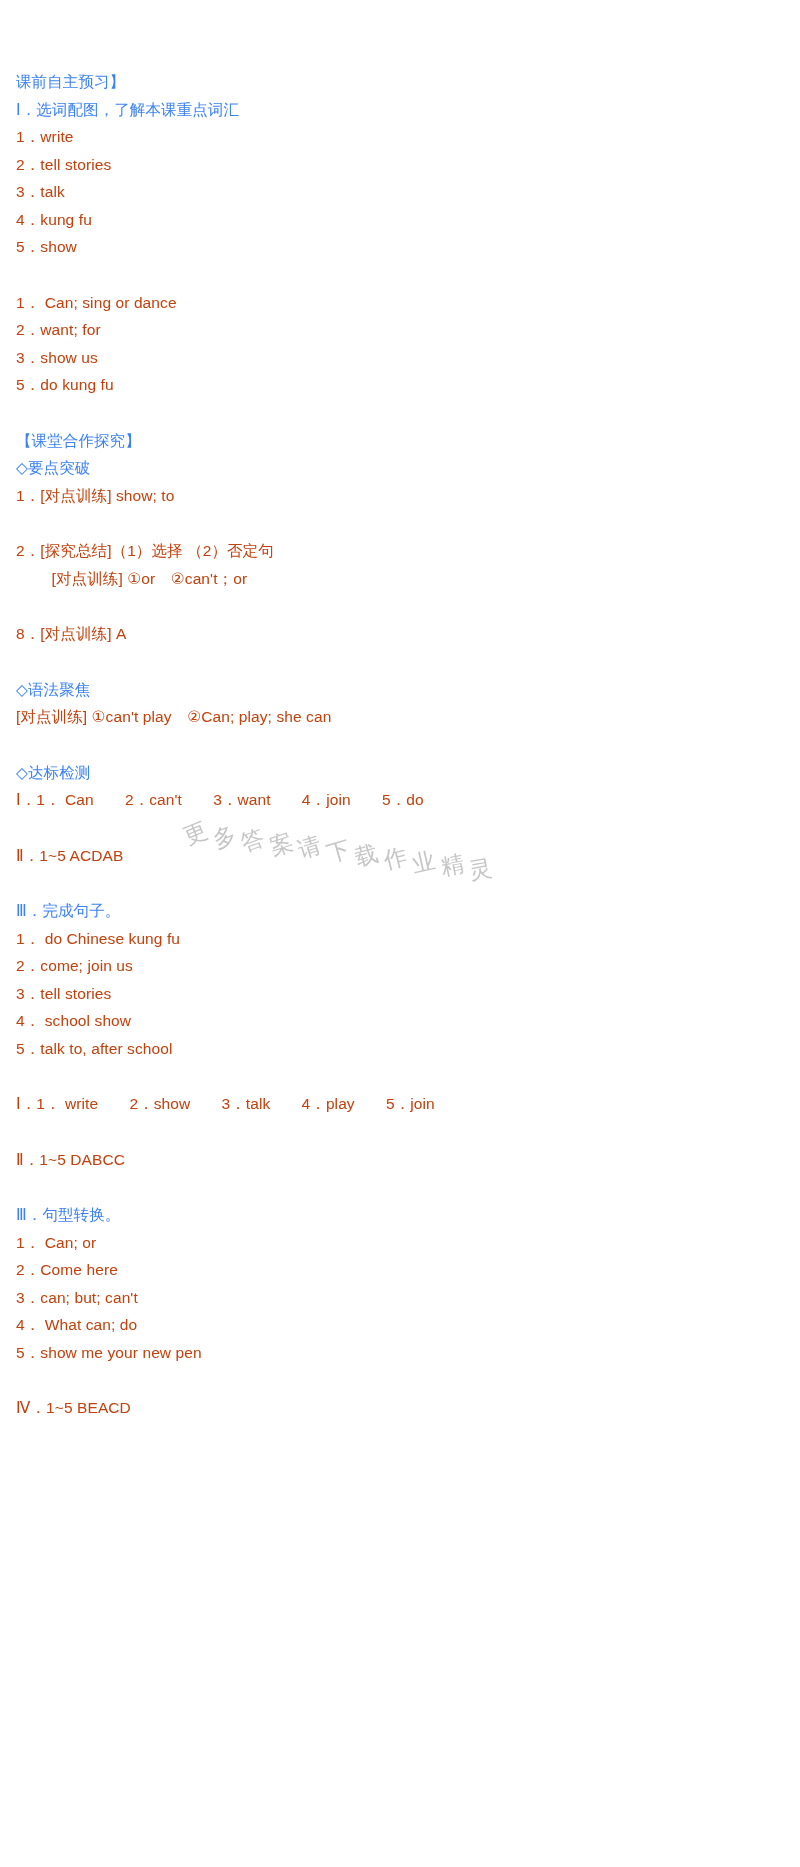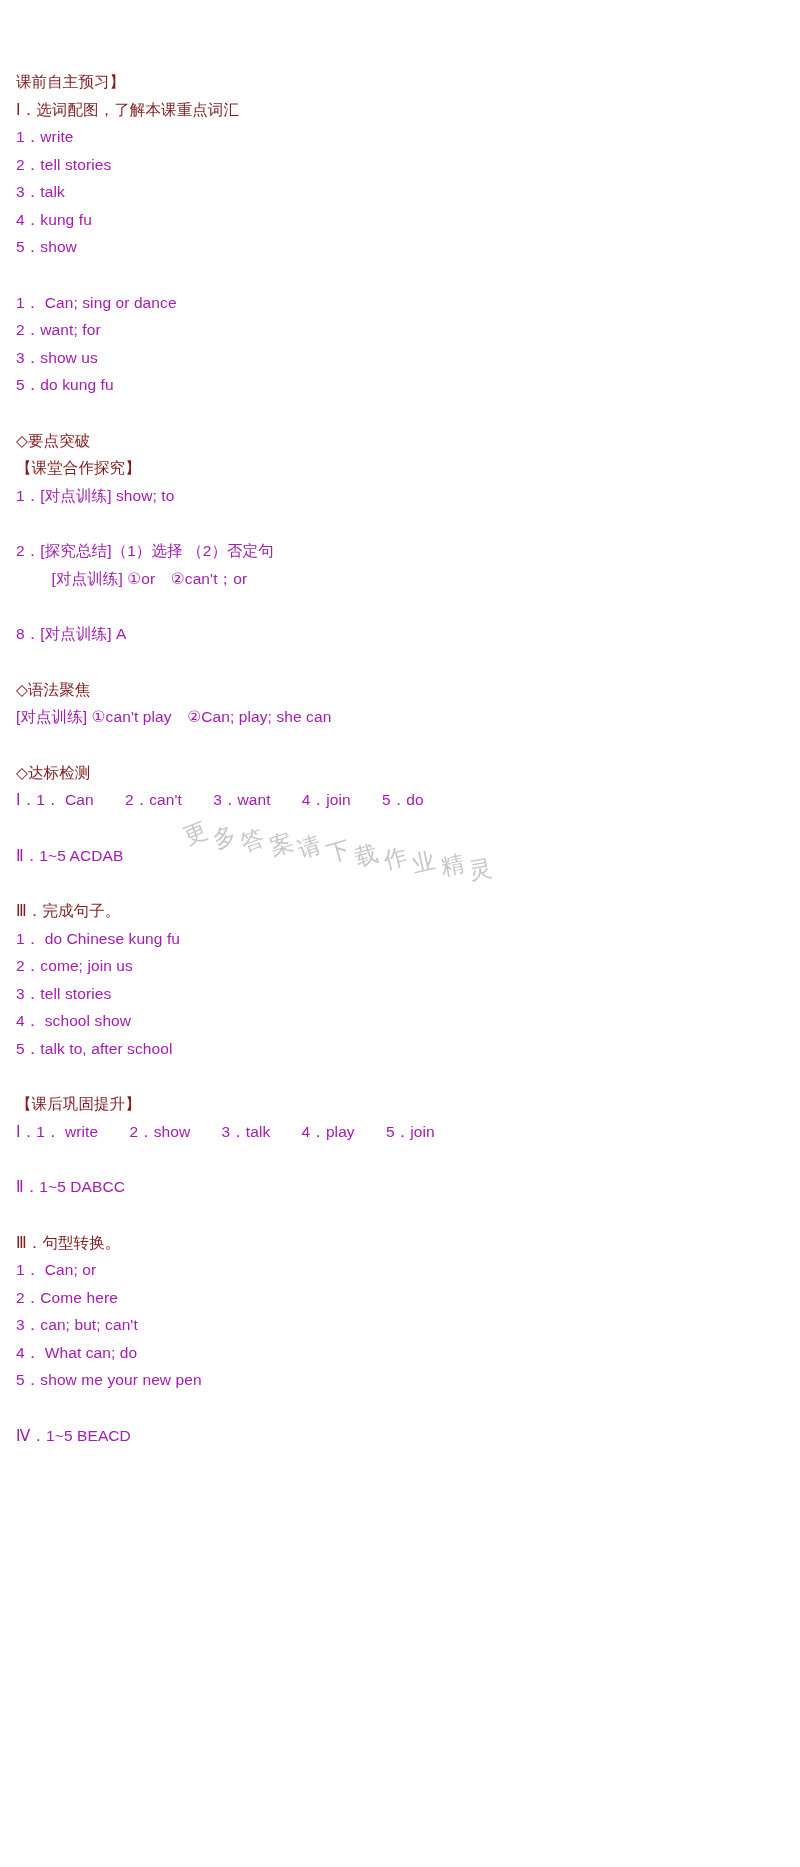--- a/index.html
+++ b/index.html
@@ -25,26 +25,26 @@
   }
   .content {
     position: relative;
     z-index: 2;
     padding-left: 16px;
     padding-top: 68px;
   }
   .line {
     font-size: 15.5px;
     line-height: 27.5px;
-    color: #a21caf;
+    color: #c2410c;
     white-space: pre;
     letter-spacing: 0.1px;
   }
   .line.cn {
-    color: #7f1d1d;
+    color: #3b82f6;
   }
   .blockgap { height: 28px; }
   .watermark {
     position: absolute;
     left: 178px;
     top: 800px;
     z-index: 1;
     width: 340px;
     height: 80px;
     pointer-events: none;
@@ -90,22 +90,22 @@
 
     <div class="blockgap"></div>
 
     <div class="line">1． Can; sing or dance</div>
     <div class="line">2．want; for</div>
     <div class="line">3．show us</div>
     <div class="line">5．do kung fu</div>
 
     <div class="blockgap"></div>
 
+    <div class="line cn">【课堂合作探究】</div>
     <div class="line cn">◇要点突破</div>
-    <div class="line cn">【课堂合作探究】</div>
     <div class="line">1．[对点训练] show; to</div>
 
     <div class="blockgap"></div>
 
     <div class="line">2．[探究总结]（1）选择 （2）否定句</div>
     <div class="line">　　 [对点训练] ①or　②can't；or</div>
 
     <div class="blockgap"></div>
 
     <div class="line">8．[对点训练] A</div>
@@ -128,21 +128,20 @@
 
     <div class="line cn">Ⅲ．完成句子。</div>
     <div class="line">1． do Chinese kung fu</div>
     <div class="line">2．come; join us</div>
     <div class="line">3．tell stories</div>
     <div class="line">4． school show</div>
     <div class="line">5．talk to, after school</div>
 
     <div class="blockgap"></div>
 
-    <div class="line cn">【课后巩固提升】</div>
     <div class="line">Ⅰ．1． write　　2．show　　3．talk　　4．play　　5．join</div>
 
     <div class="blockgap"></div>
 
     <div class="line">Ⅱ．1~5 DABCC</div>
 
     <div class="blockgap"></div>
 
     <div class="line cn">Ⅲ．句型转换。</div>
     <div class="line">1． Can; or</div>

